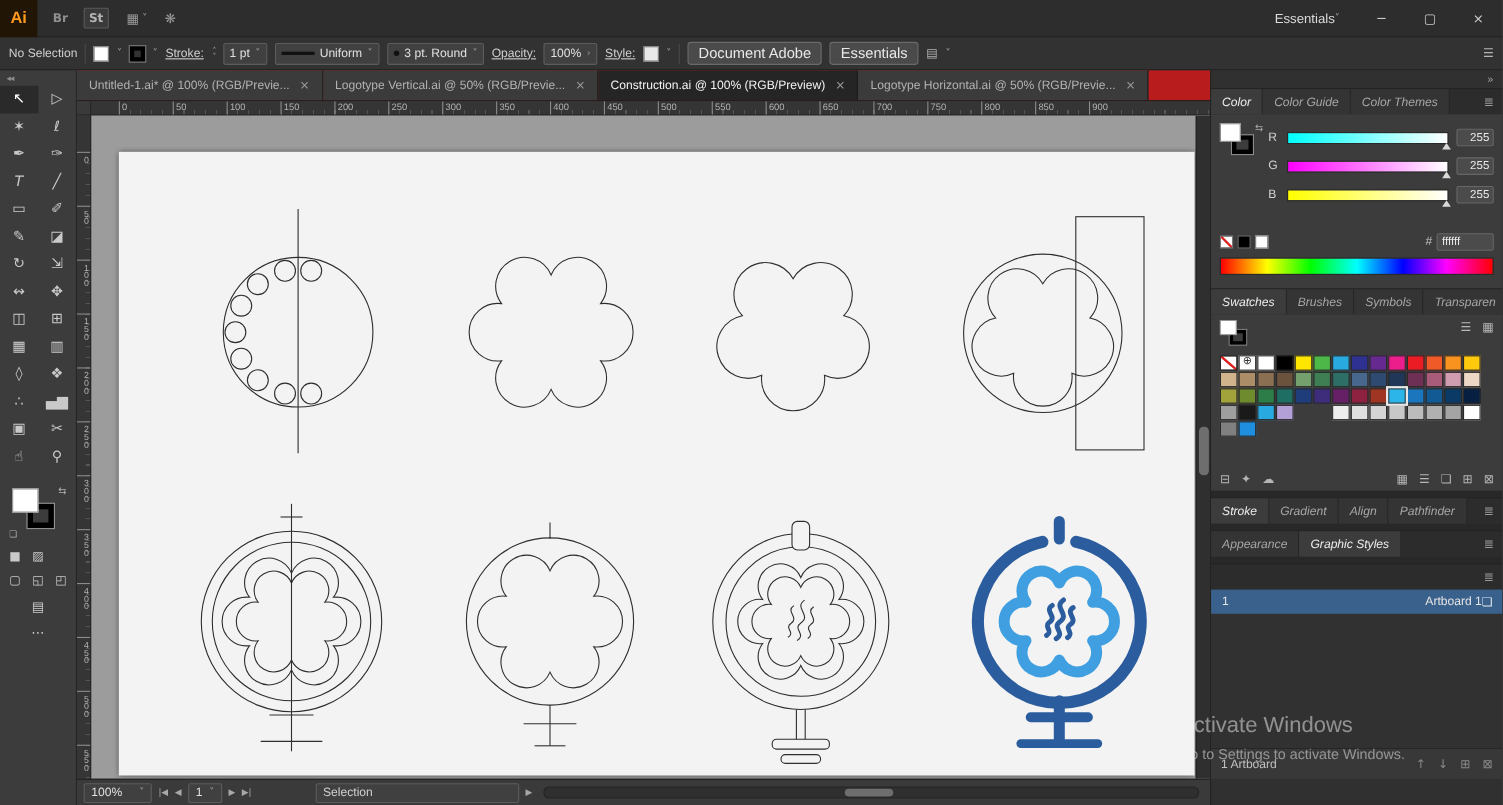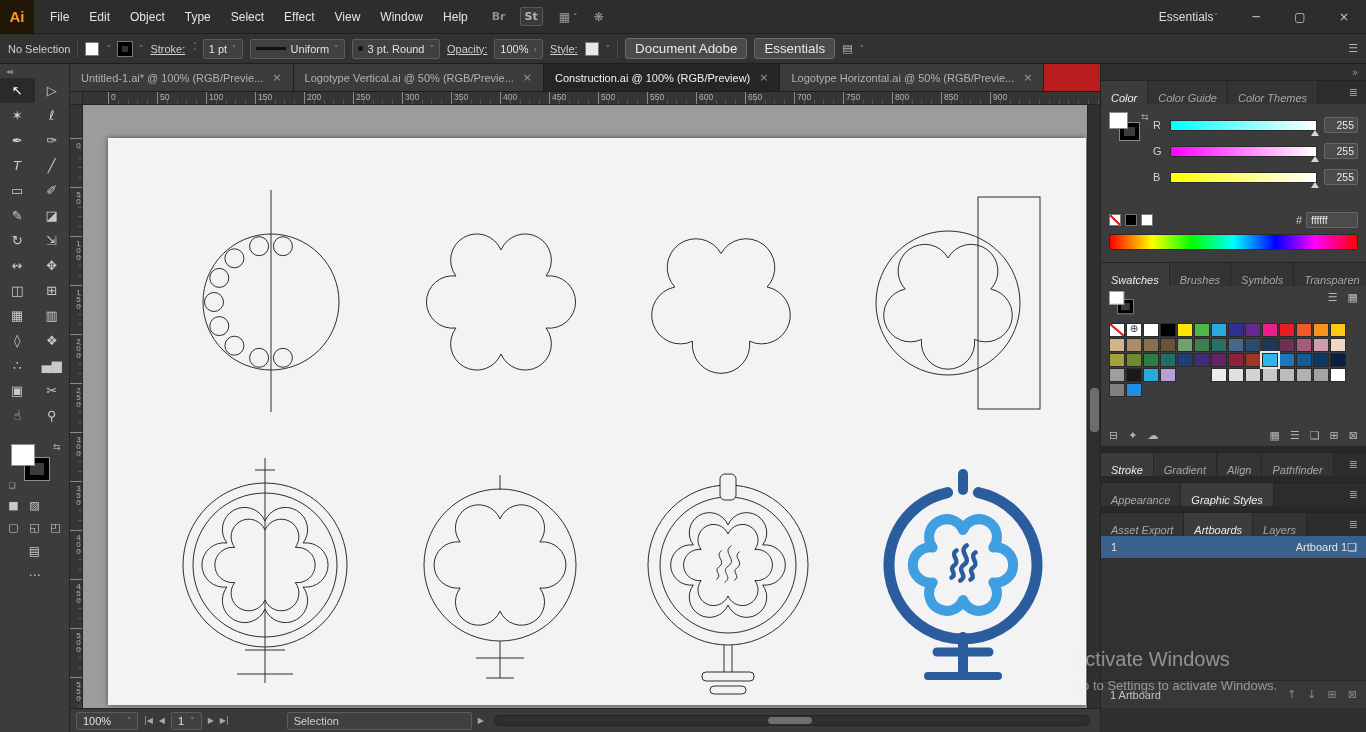--- a/index.html
+++ b/index.html
@@ -101,21 +101,21 @@
   .sb-nav { color:#a8a8a8; font-size:8px; }
   .sb-tool { width:185px; margin-left:52px; color:#cfcfcf; }
   .hscroll { flex:1; height:11px; background:#2f2f2f; border:1px solid #242424; border-radius:5px; position:relative; margin:0 4px; }
   .hthumb { position:absolute; top:1px; height:7px; left:46%; width:44px; background:#6e6e6e; border-radius:4px; }
 
   
   .rightpanel { position:absolute; right:0; top:64px; width:266px; bottom:0; background:#303030; border-left:1px solid #232323; }
   .dock-head { height:16px; display:flex; justify-content:flex-end; align-items:center; padding-right:8px; color:#9a9a9a; font-size:10px; }
   .ptabrow { height:24px; display:flex; background:#2c2c2c; border-top:1px solid #232323; align-items:stretch; }
   .ptabs { display:flex; }
-  .ptab { padding:0 10px; display:flex; align-items:flex-end; color:#a6a6a6; font-size:11px; background:#343434; border-right:1px solid #262626; white-space:nowrap; }
+  .ptab { padding:0 10px; display:flex; align-items:center; color:#a6a6a6; font-size:11px; background:#343434; border-right:1px solid #262626; white-space:nowrap; }
   .ptab.active { background:#3c3c3c; color:#ececec; }
   .pmenu { margin-left:auto; display:flex; align-items:center; padding:0 8px; color:#9a9a9a; font-size:11px; }
   .pbody { background:#3c3c3c; }
   .pgap { height:6px; background:#282828; }
 
   
   .color-body { height:158px; position:relative; padding:8px; }
   .fs-mini { position:relative; width:34px; height:32px; }
   .fs-mini .f { position:absolute; left:0; top:0; width:19px; height:17px; background:#fff; border:1px solid #8a8a8a; z-index:2; }
   .fs-mini .s { position:absolute; left:11px; top:11px; width:19px; height:17px; border:4px solid #000; outline:1px solid #8a8a8a; }
@@ -181,32 +181,20 @@
   .art-svg .sd { stroke:var(--steem-dark,#2b5d9e); fill:none; stroke-linecap:round; stroke-linejoin:round; }
   .art-svg .sl { stroke:var(--steem-light,#3f9fe0); fill:none; stroke-linecap:round; stroke-linejoin:round; }
 </style>
 </head>
 <body>
 
 <div class="app">
 
   <header class="menubar">
     <div class="ai-logo">Ai</div>
-    <nav class="menus">
-
-    <span class="menu-item">File</span>
-        <span class="menu-item">Edit</span>
-        <span class="menu-item">Object</span>
-        <span class="menu-item">Type</span>
-        <span class="menu-item">Select</span>
-        <span class="menu-item">Effect</span>
-        <span class="menu-item">View</span>
-        <span class="menu-item">Window</span>
-        <span class="menu-item">Help</span>
-      </nav>
     <span class="mb-badge glyph">Br</span>
     <span class="mb-badge boxed glyph">St</span>
     <span class="mb-icon">
       <span class="glyph">▦</span>
       <span class="chev glyph">˅</span>
     </span>
     <span class="mb-icon glyph">❋</span>
     <div class="spacer"></div>
     <span class="workspace-switcher">
       <span>Essentials</span>
@@ -798,32 +786,20 @@
             </span>
           </div>
         <span class="pmenu glyph">≣</span>
       </div>
     </section>
 
     <div class="pgap"></div>
 
     <section>
       <div class="ptabrow">
-        <div class="ptabs">
-
-        <span class="ptab">
-              <i>Asset Export</i>
-            </span>
-            <span class="ptab active">
-              <i>Artboards</i>
-            </span>
-            <span class="ptab">
-              <i>Layers</i>
-            </span>
-          </div>
         <span class="pmenu glyph">≣</span>
       </div>
       <div class="ab-body">
         <div class="ab-row selected">
           <span class="ab-idx">1</span>
           <span class="ab-name">Artboard 1</span>
           <span class="ab-icon glyph">❏</span>
         </div>
       </div>
       <div class="ab-bar">

